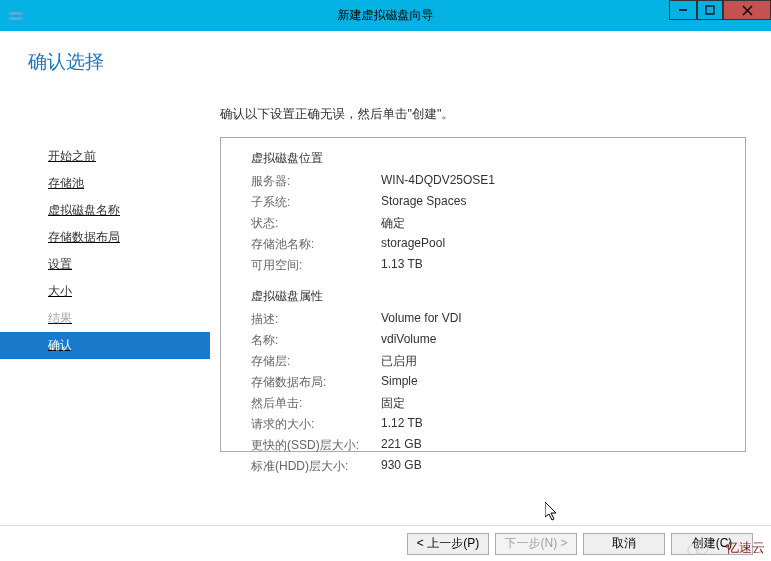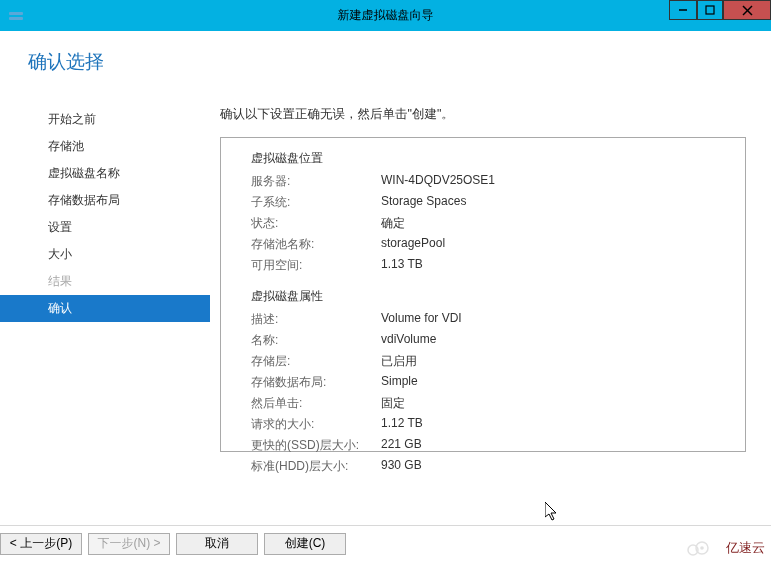--- a/index.html
+++ b/index.html
@@ -8,33 +8,33 @@
     .titlebar-icon { width: 16px; height: 16px; margin-left: 8px; }
     .titlebar-title { position: absolute; left: 50%; transform: translateX(-50%); font-size: 12px; color: #000; }
     .win-controls { position: absolute; right: 0; top: 0; display: flex; height: 20px; }
     .win-btn { width: 28px; height: 20px; border: 1px solid #333; display: flex; align-items: center; justify-content: center; font-size: 11px; background: #03b1e2; cursor: pointer; }
     .win-btn.close { background: #c75050; color: #000; width: 48px; }
     .win-btn.min { background:#03b1e2; width:28px;}
     .win-btn.max { background:#03b1e2; width:26px;}
     .content { display: flex; height: 494px; background: #fff; }
     .header-area { position: absolute; top: 49px; left: 28px; }
     .page-title { font-size: 19px; color: #1e74bb; font-weight: normal; }
-    .sidebar { width: 210px; padding-top: 75px; padding-left: 0; }
+    .sidebar { width: 210px; padding-top: 112px; padding-left: 0; text-decoration: underline; }
     .sidebar-item { padding: 5px 0 5px 48px; font-size: 12px; color: #333; cursor: pointer; }
     .sidebar-item.selected { background: #1979ca; color: #fff; }
     .sidebar-item.disabled { color: #a7a7a7; }
     .main { flex: 1; padding-top: 75px; padding-left: 10px; padding-right: 25px; }
     .instruction { font-size: 12.5px; color: #323232; margin-bottom: 14px; }
     .info-box { border: 1px solid #a9a9a9; padding: 10px 14px 18px 30px; height: 315px; }
     .section-title { font-size: 12px; color: #323232; margin-bottom: 6px; margin-top: 2px; }
     .section-title.second { margin-top: 14px; }
     .row { display: flex; margin-bottom: 4px; }
     .row-label { width: 130px; color: #666; font-size: 12px; }
     .row-value { color: #323232; font-size: 12px; }
-    .footer { position: absolute; bottom: 0; left: 0; right: 0; height: 36px; border-top: 1px solid #d8d8d8; display: flex; align-items: center; justify-content: flex-start; padding-right: 18px; gap: 6px; background:#fff;}
+    .footer { position: absolute; bottom: 0; left: 0; right: 0; height: 36px; border-top: 1px solid #d8d8d8; display: flex; align-items: center; justify-content: flex-end; padding-right: 18px; gap: 6px; background:#fff;}
     .footer-btn { min-width: 82px; height: 22px; border: 1px solid #acacac; background: #efefef; font-size: 12px; cursor: pointer; padding: 0 8px; }
     .footer-btn.disabled { color: #9f9f9f; background: #f3f3f3; cursor: default; }
     .cursor-arrow { position: absolute; left: 545px; top: 502px; pointer-events: none; }
     .watermark { position: absolute; right: 6px; bottom: 4px; color: #7f1d1d; font-size: 13px; display: flex; align-items: center; gap: 13px; pointer-events:none;}
     .watermark svg { opacity: 0.45; }
   </style>
 </head>
 <body>
 
 <div class="titlebar">

